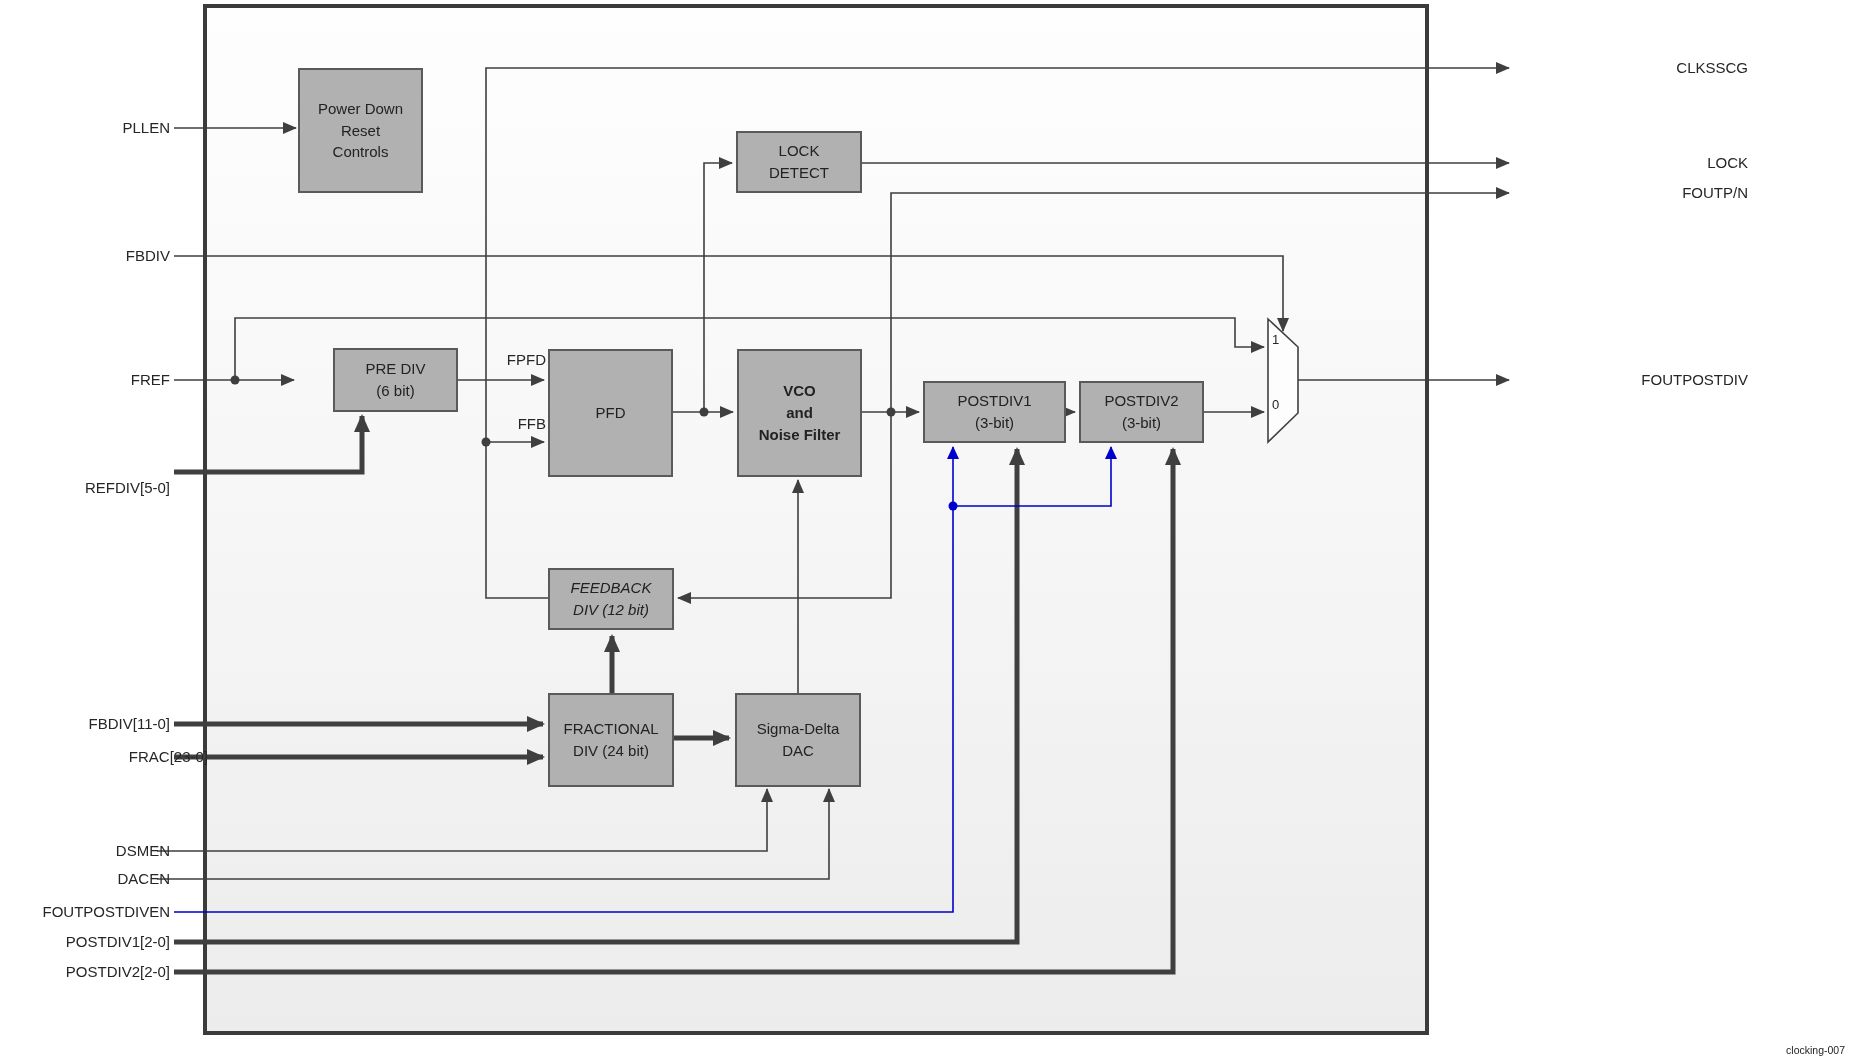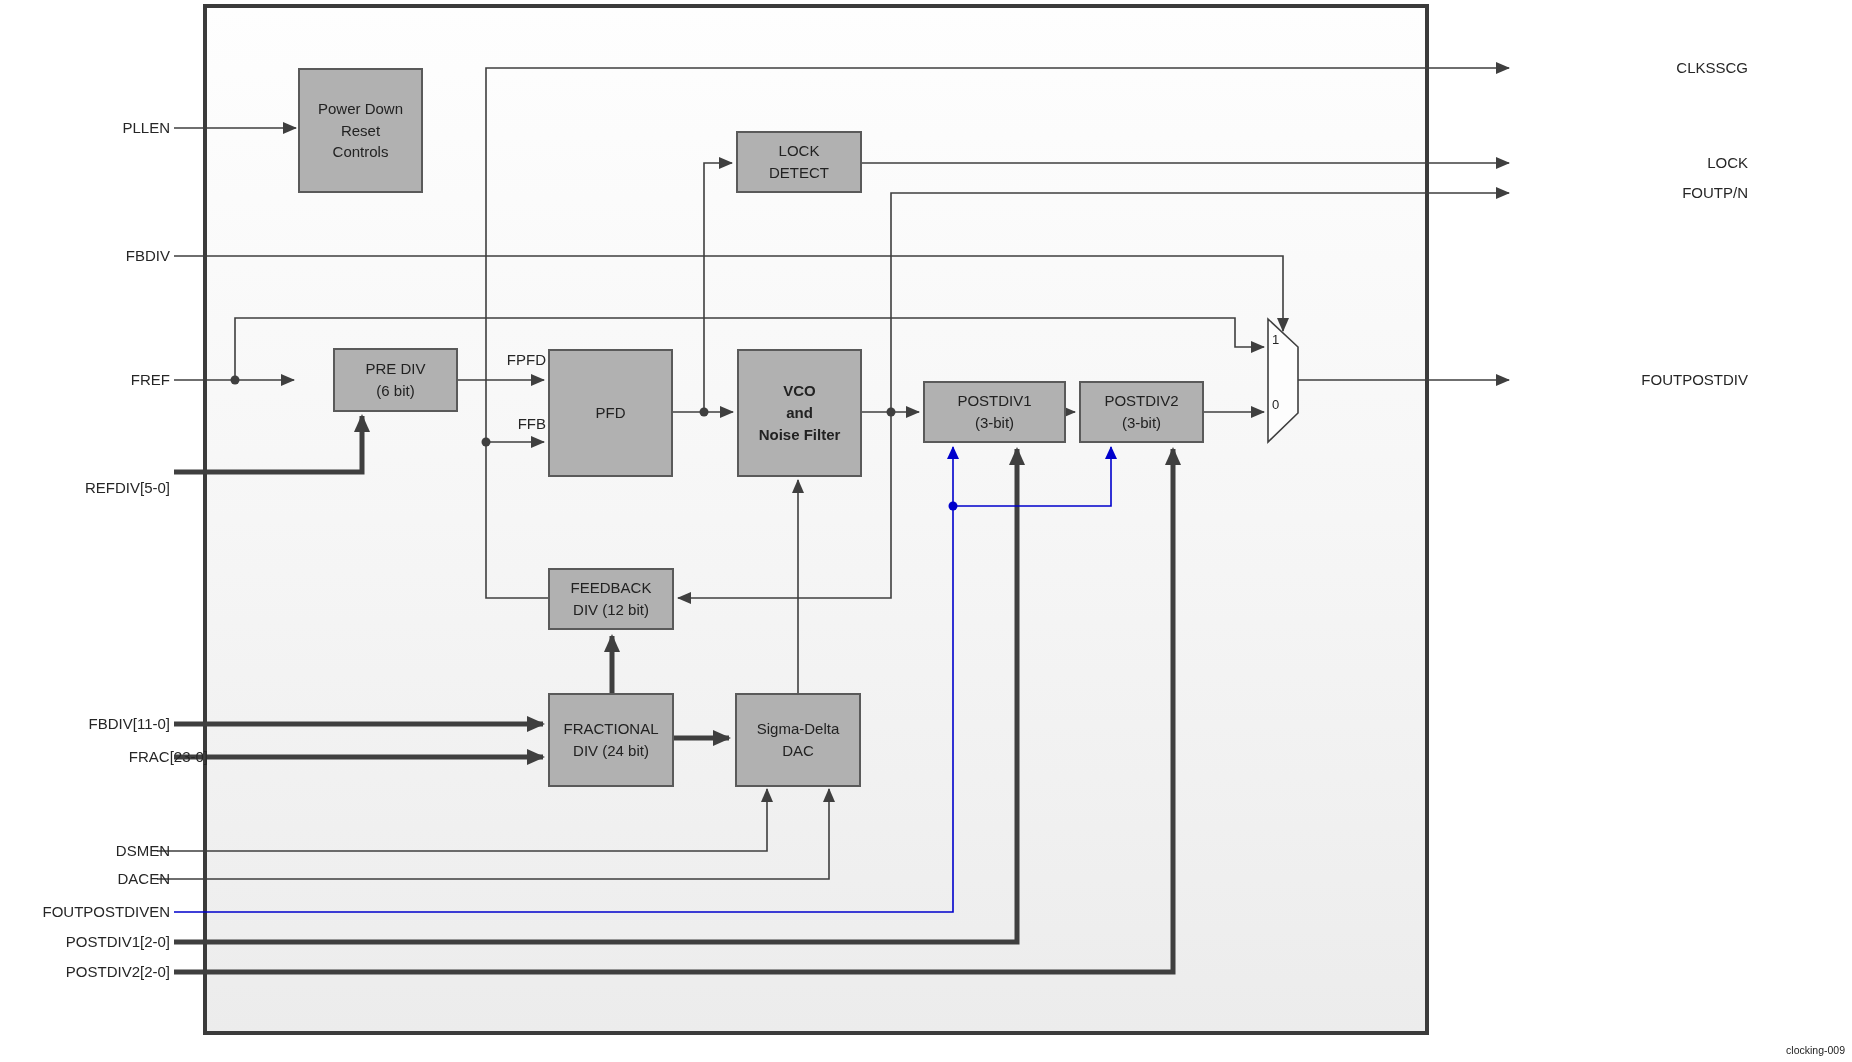--- a/index.html
+++ b/index.html
@@ -51,21 +51,21 @@
     font-size:10.5px;color:#222;
   }
   
   #b-power{left:298px;top:68px;width:125px;height:125px;}
   #b-lockdet{left:736px;top:131px;width:126px;height:62px;}
   #b-prediv{left:298px;top:348px;width:125px;height:64px;margin-left:35px;}
   #b-pfd{left:548px;top:349px;width:125px;height:128px;}
   #b-vco{left:737px;top:349px;width:125px;height:128px;font-weight:bold;}
   #b-post1{left:923px;top:381px;width:143px;height:62px;}
   #b-post2{left:1079px;top:381px;width:125px;height:62px;}
-  #b-fbdiv{left:548px;top:568px;width:126px;height:62px;}
+  #b-fbdiv{left:548px;top:568px;width:126px;height:62px;font-style:italic;}
   #b-fracdiv{left:548px;top:693px;width:126px;height:94px;}
   #b-dac{left:735px;top:693px;width:126px;height:94px;}
   
   #l-pllen{top:118px;} #l-bypass{top:246px;} #l-fref{top:370px;} #l-refdiv{top:462px;margin-top:16px;}
   #l-fbdiv{top:714px;} #l-frac{top:747px;padding-left:38px;} #l-dsmen{top:841px;} #l-dacen{top:869px;}
   #l-foutpostdiven{top:902px;} #l-postdiv1{top:932px;} #l-postdiv2{top:962px;}
   
   #o-clksscg{top:58px;} #o-lock{top:153px;} #o-foutpn{top:183px;} #o-foutpostdiv{top:370px;}
   
   #wl-fpfd{left:446px;top:350px;} #wl-ffb{left:446px;top:414px;}
@@ -194,14 +194,14 @@
   <div class="olabel" id="o-lock">LOCK</div>
   <div class="olabel" id="o-foutpn">FOUTP/N</div>
   <div class="olabel" id="o-foutpostdiv">FOUTPOSTDIV</div>
 
   <div class="wlabel" id="wl-fpfd">FPFD</div>
   <div class="wlabel" id="wl-ffb">FFB</div>
 
   <div class="muxnum" id="mx-1">1</div>
   <div class="muxnum" id="mx-0">0</div>
 
-  <div class="caption">clocking-009</div>
+  <div class="caption">clocking-007</div>
 </div>
 
 </body></html>

